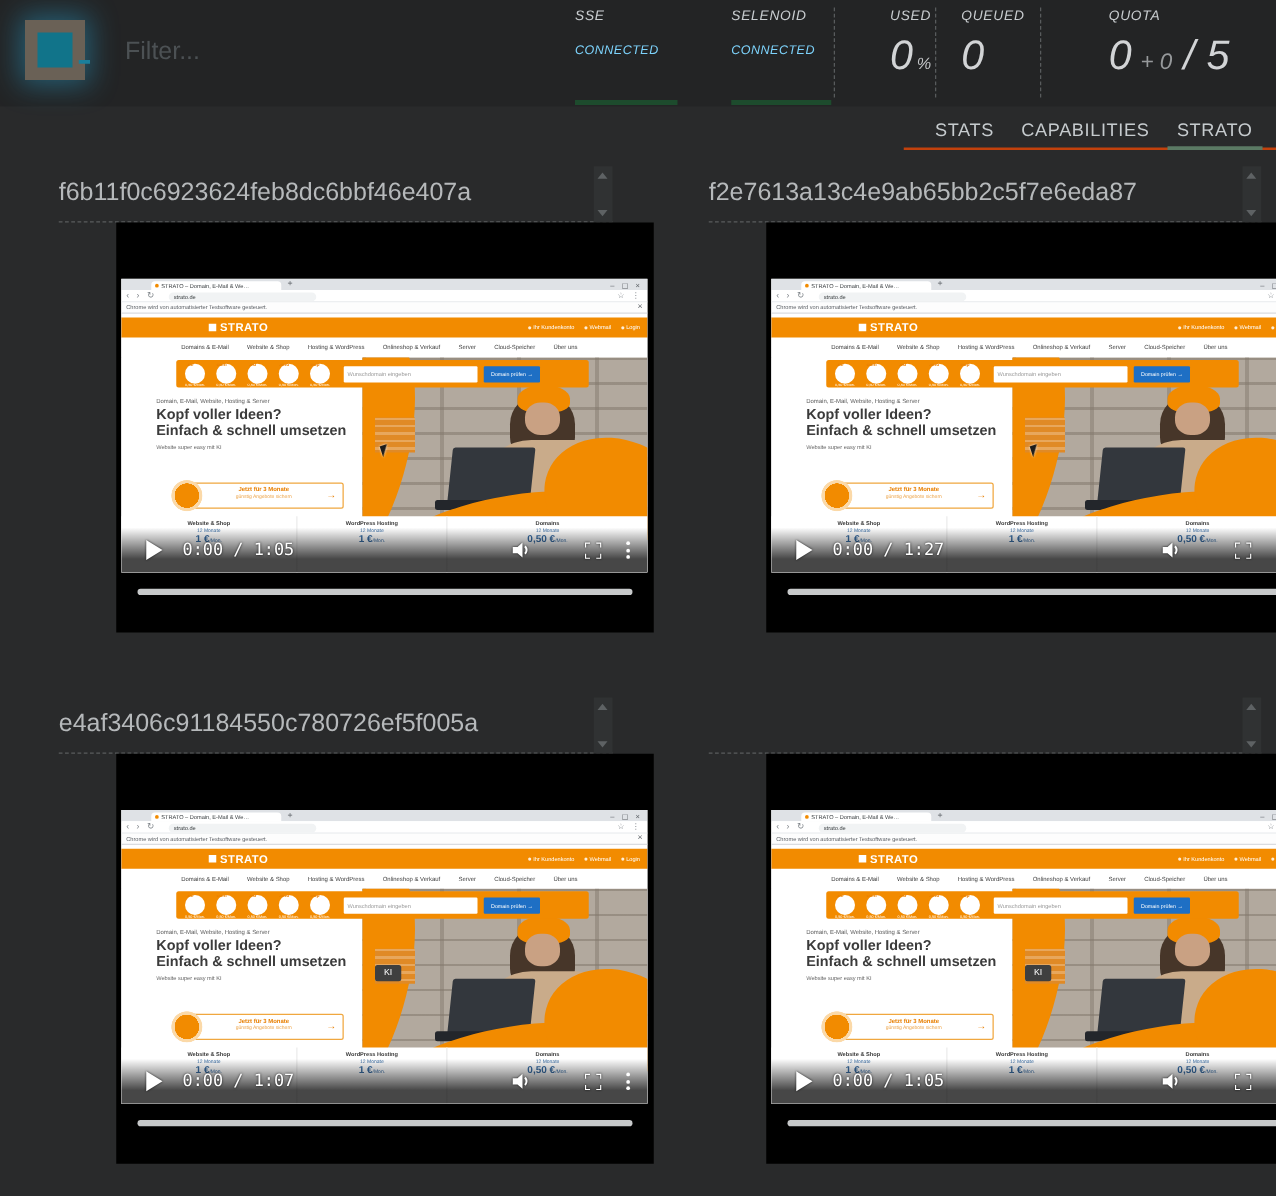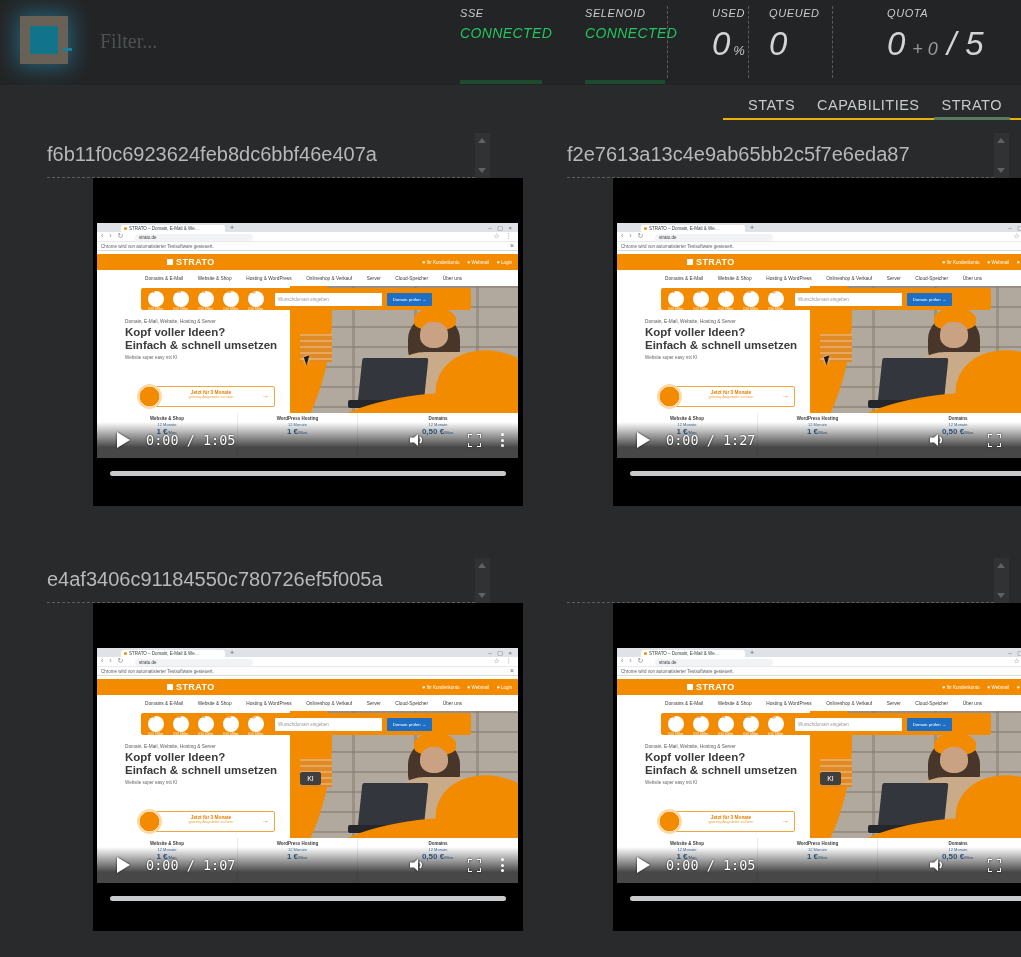--- a/index.html
+++ b/index.html
@@ -7,46 +7,46 @@
   body { background:#292a2b; font-family:"Liberation Sans", sans-serif; }
 
   
   .topbar { position:relative; height:85px; background:#232425; }
   .logo { position:absolute; left:20px; top:16px; width:48px; height:48px;
           background:#11748a; border:10px solid #6a6156;
           box-shadow:0 0 22px 4px rgba(42,167,212,.45); }
   .logo-accent { position:absolute; right:-14px; top:22px; width:9px; height:3px; background:#1b7f9b; }
   .filter-input { position:absolute; left:100px; top:24px; width:330px; height:34px;
           background:transparent; border:none; outline:none;
-          font-size:20px; color:#d8dadb; font-family:Liberation Serif, serif; }
+          font-size:20px; color:#d8dadb; font-family:Liberation Sans, sans-serif; }
   .filter-input::placeholder { color:#4c5154; opacity:1; }
 
   .stats { position:absolute; left:455px; top:0; right:0; height:85px; display:flex; }
   .stat-col { position:relative; padding-top:7px;font-style:italic; }
   .stat-col .lbl { font-size:11px; letter-spacing:.6px; color:#c8cccf; }
-  .stat-col .conn { margin-top:6px; font-size:14px; letter-spacing:.4px; color:#22c55e; }
+  .stat-col .conn { margin-top:16px; font-size:10px; letter-spacing:.4px; color:#7dd3fc; }
   .statbar { position:absolute; bottom:1px; left:0; width:82px; height:4px; background:#1d4b2d; }
   .col-sse { width:128px; padding-left:5px; }
   .col-sse .statbar { left:5px; }
   .col-selenoid { width:84px; padding-left:2px; }
   .col-selenoid .statbar { left:2px; width:80px; }
   .col-used { width:80px; padding-left:44px; }
   .col-queued { width:83px; padding-left:20px; }
   .col-quota { padding-left:54px; }
   .numrow { margin-top:6px; display:flex; align-items:baseline; color:#d2d4d6; }
   .numrow .big { font-size:33px; font-weight:400; }
   .numrow .pct { font-size:13px; margin-left:3px; color:#c4c6c8; }
   .numrow .dim { font-size:18px; color:#96999b; margin:0 7px; }
   .numrow .slash { font-size:33px; margin-left:2px; }
   .vdiv { border-left:1px dashed #585b5d; height:72px; margin-top:6px; }
 
   
   .tabsbar { height:35px; display:flex; background:#292a2b; }
   .tabs { margin-left:auto; display:flex; align-items:flex-end;
-          border-bottom:2px solid #eab308; padding:6px 8px 5px 14px; }
+          border-bottom:2px solid #c2410c; padding:6px 8px 5px 14px; }
   .tab { font-size:14.5px; letter-spacing:.5px; color:#c6cbce; padding:0 11px; position:relative; cursor:pointer; }
   .tab.active::after { content:""; position:absolute; left:3px; right:3px; bottom:-7px; height:3px; background:#5b7a64; }
 
   
   .grid { padding:13px 14px 0; display:grid; grid-template-columns:476px 475px; column-gap:44px; row-gap:52px; }
   .card { position:relative;margin-left:33px; }
   .card-head { position:relative; height:45px; border-bottom:1px dashed #5a5c5e; }
   .card-title { font-size:20px; font-weight:400; color:#b6b9bb; line-height:30px; padding-top:6px;
                 white-space:nowrap; overflow:hidden; }
   .mini-scrollbar { position:absolute; right:0; top:0; width:15px; height:45px; background:#303233; }

